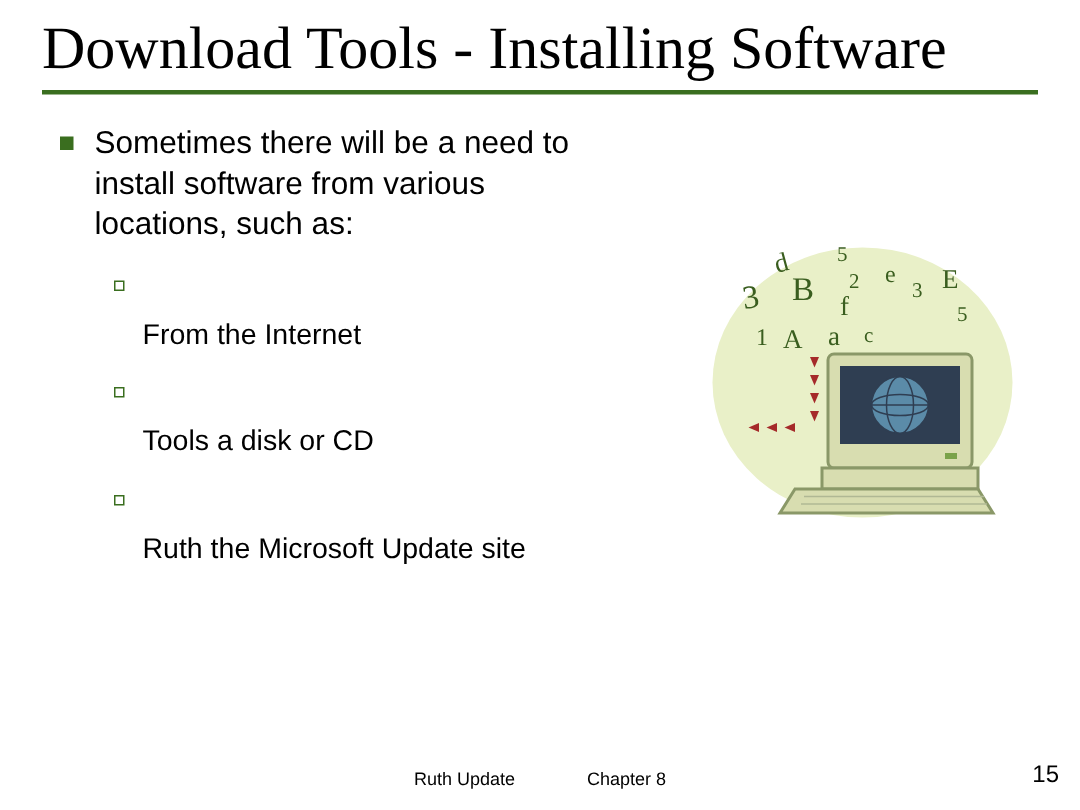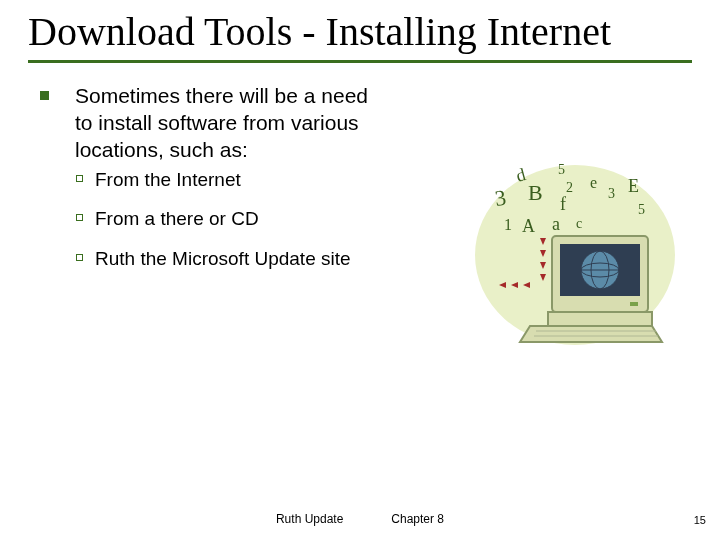--- a/index.html
+++ b/index.html
@@ -28,22 +28,22 @@
     .content {
       display: flex;
       padding: 20px 28px 0 40px;
       gap: 20px;
     }
     .left {
       width: 340px;
     }
     .bullet-lvl1 {
       display: flex;
-      gap: 26px;
-      margin-bottom: 4px;
+      gap: 14px;
+      margin-bottom: 16px;
       justify-content: center;
     }
     .sq-bullet {
       width: 9px;
       height: 9px;
       background: #3a6e1f;
       margin-top: 8px;
       flex-shrink: 0;
     }
     .sq-bullet-sm {
@@ -61,20 +61,21 @@
       padding-left: 36px;
     }
     .bullet-lvl2 {
       display: flex;
       gap: 12px;
       margin-bottom: 16px;
     }
     .subitem {
       font-size: 19px;
       line-height: 1.25;
+      margin-top: 32px;
     }
     .illustration {
       position: absolute;
       right: 40px;
       top: 150px;
       width: 210px;
       height: 200px;
     }
     .footer {
       position: absolute;
@@ -84,45 +85,45 @@
       display: flex;
       justify-content: center;
       gap: 48px;
       font-size: 12px;
       color: #000;
     }
     .pagenum {
       position: absolute;
       right: 14px;
       bottom: 14px;
-      font-size: 11px;
+      font-size: 16px;
     }
   </style>
 </head>
 <body>
 
 <div class="title-wrap">
-  <div class="title">Download Tools - Installing Internet</div>
+  <div class="title">Download Tools - Installing Software</div>
   <div class="title-rule"></div>
 </div>
 
 <div class="content">
   <div class="left">
     <div class="bullet-lvl1">
       <div class="sq-bullet"></div>
       <div class="intro">Sometimes there will be a need to install software from various locations, such as:</div>
     </div>
     <div class="sublist">
       <div class="bullet-lvl2">
         <div class="sq-bullet-sm"></div>
         <div class="subitem">From the Internet</div>
       </div>
       <div class="bullet-lvl2">
         <div class="sq-bullet-sm"></div>
-        <div class="subitem">From a there or CD</div>
+        <div class="subitem">Tools a disk or CD</div>
       </div>
       <div class="bullet-lvl2">
         <div class="sq-bullet-sm"></div>
         <div class="subitem">Ruth the Microsoft Update site</div>
       </div>
     </div>
   </div>
 </div>
 
 <div class="illustration">

